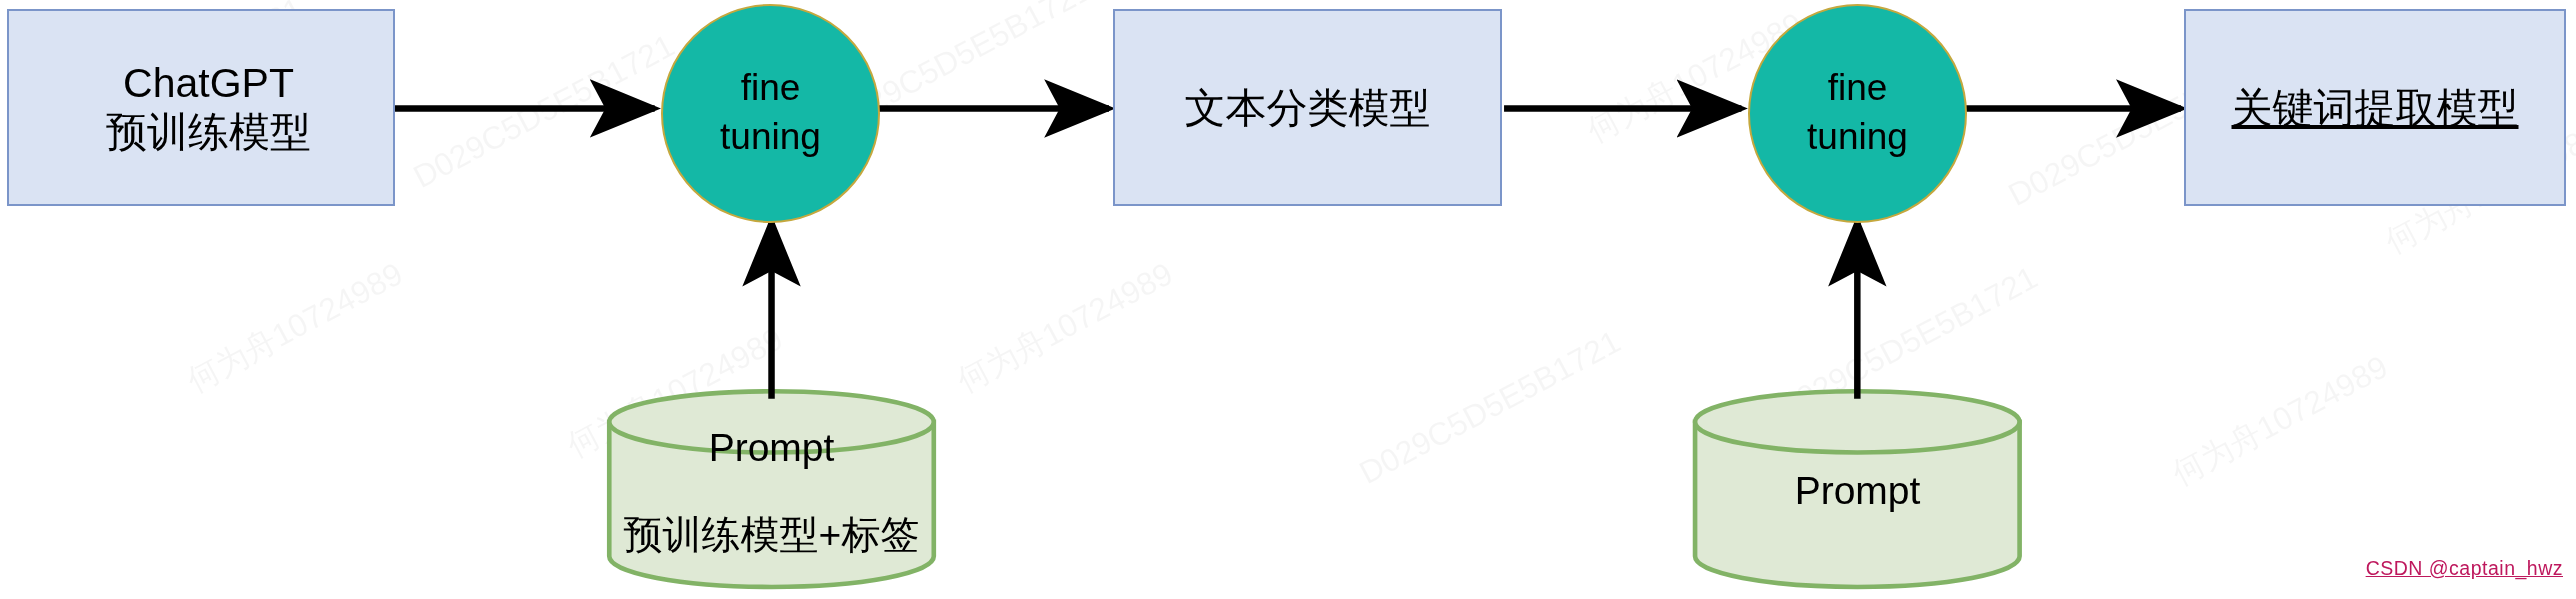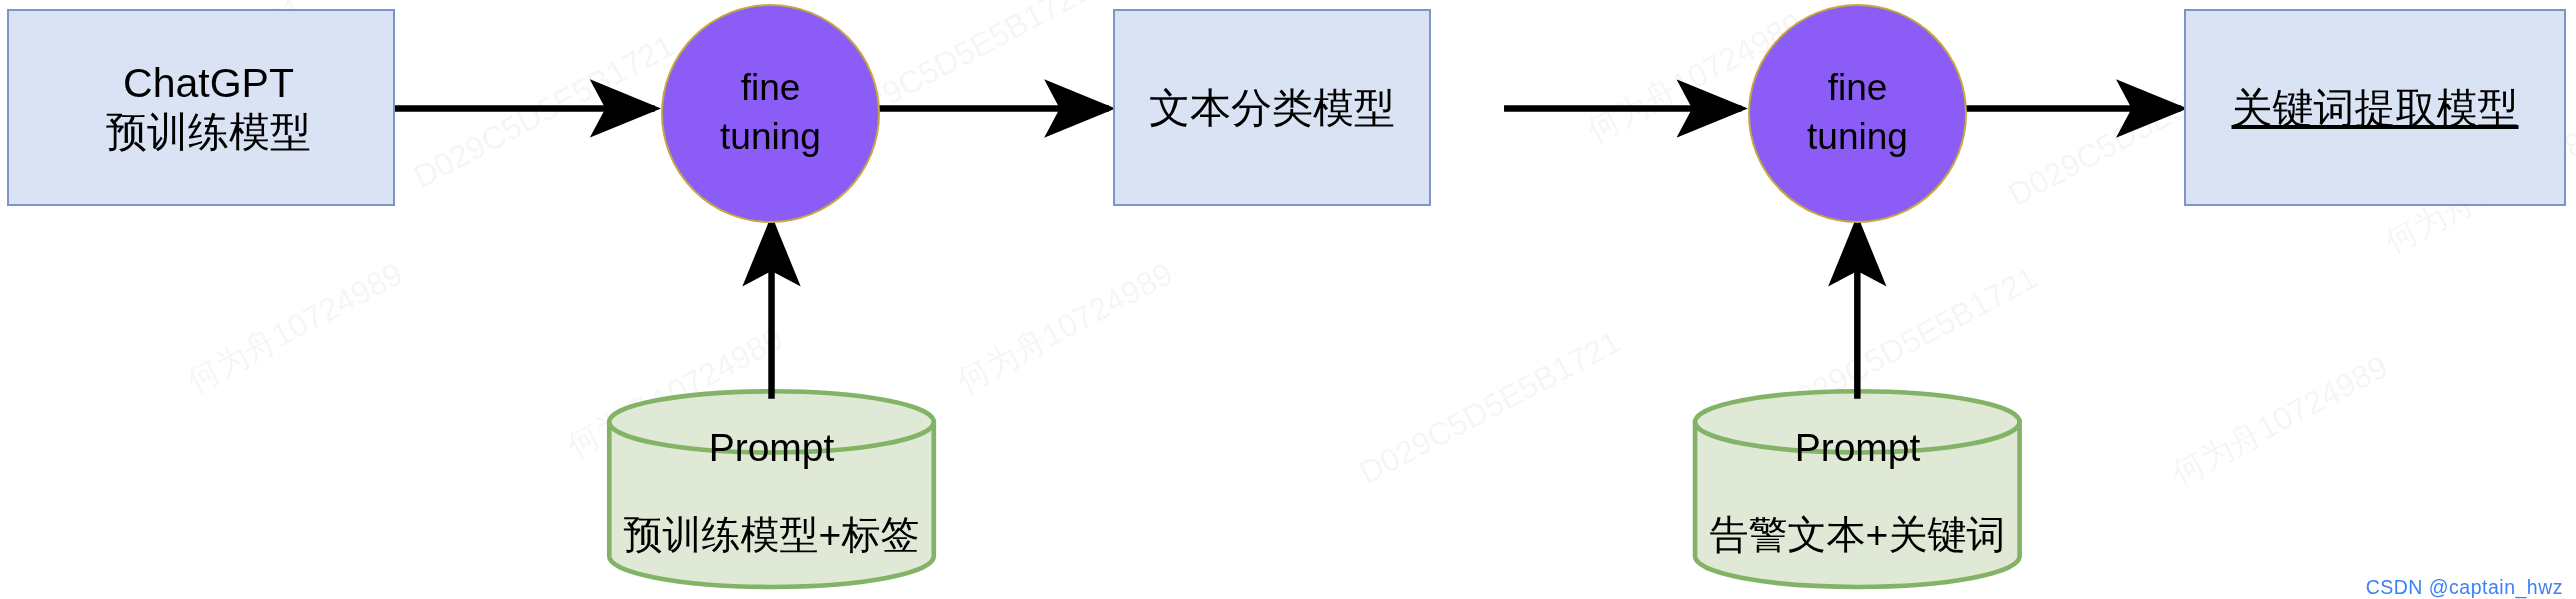--- a/index.html
+++ b/index.html
@@ -46,44 +46,45 @@
   }
   .box-text {
     font-size: 41px;
     line-height: 1.18;
   }
 
   
   .circle-node {
     position: absolute;
     box-sizing: border-box;
-    background: #8b5cf6;
+    background: #14b8a6;
     border: 2.8px solid #c5a83e;
     border-radius: 50%;
   }
   .circle-text {
     font-size: 37px;
     line-height: 1.32;
   }
 
   
   .cyl-text {
     font-size: 39px;
     line-height: 1.2;
     gap: 40px;
   }
 
   .watermark-credit {
     position: absolute;
     right: 13px;
-    bottom: 0;
+    bottom: 19px;
     font-size: 19.5px;
-    color: #3b82f6;
+    color: #be185d;
     letter-spacing: 0.5px;
     white-space: nowrap;
+    text-decoration: underline;
   }
   .bg-watermarks {
     position: absolute;
     left: 0; top: 0;
     width: 2576px;
     height: 599px;
     pointer-events: none;
     overflow: hidden;
   }
   .wm {
@@ -154,21 +155,21 @@
     </div>
   </div>
 
   <div class="circle-node" style="left:661px; top:3.7px; width:219px; height:219px;">
     <div class="node-label circle-text" style="left:0;top:0;width:100%;height:100%;">
       <span class="lbl-line">fine</span>
       <span class="lbl-line">tuning</span>
     </div>
   </div>
 
-  <div class="box-node" style="left:1113px; top:9.3px; width:318px; height:197px;">
+  <div class="box-node" style="left:1113px; top:9.3px; width:389px; height:197px;">
     <div class="node-label box-text" style="left:0;top:0;width:100%;height:100%;">
       <span class="lbl-line">文本分类模型</span>
     </div>
   </div>
 
   <div class="circle-node" style="left:1748px; top:3.7px; width:219px; height:219px;">
     <div class="node-label circle-text" style="left:0;top:0;width:100%;height:100%;">
       <span class="lbl-line">fine</span>
       <span class="lbl-line">tuning</span>
     </div>
@@ -180,19 +181,18 @@
     </div>
   </div>
 
   <div class="node-label cyl-text" style="left:609px; top:436px; width:325px; height:111px;">
     <span class="lbl-line">Prompt</span>
     <span class="lbl-line">预训练模型+标签</span>
   </div>
 
   <div class="node-label cyl-text" style="left:1695px; top:436px; width:325px; height:111px;">
     <span class="lbl-line">Prompt</span>
-    <span class="lbl-line">告警文本+关键词</span>
   </div>
 
   <div class="watermark-credit">CSDN @captain_hwz</div>
 
 </div>
 
 
 </body></html>

